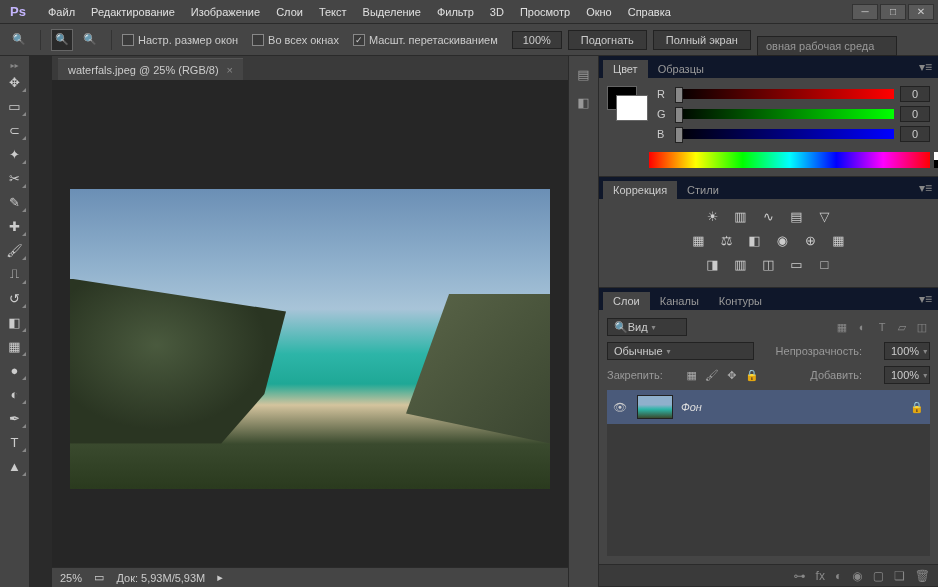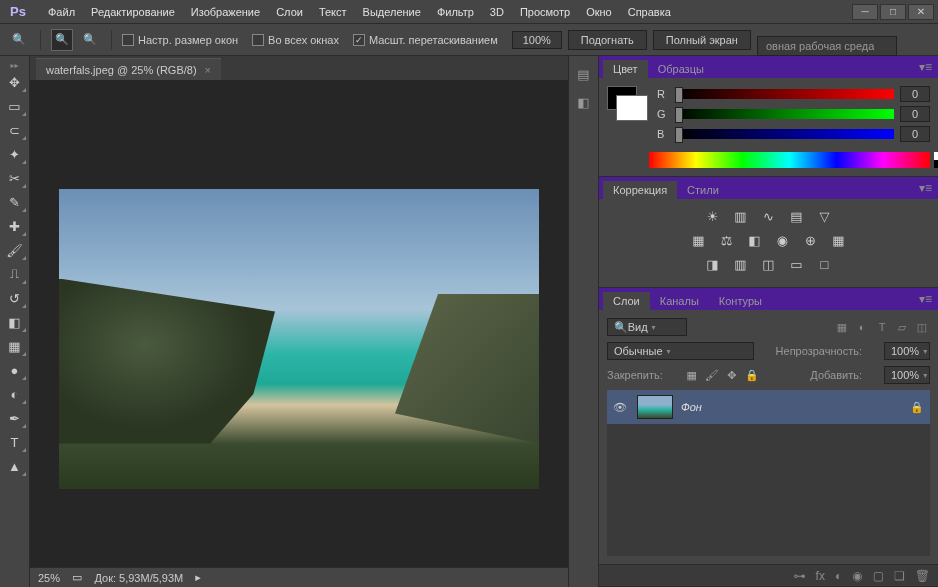--- a/index.html
+++ b/index.html
@@ -16,34 +16,34 @@
 .checkbox { width: 12px; height: 12px; border: 1px solid #888; background: #3a3a3a; display: inline-flex; align-items: center; justify-content: center; margin-right: 4px; font-size: 9px; color: #ccc; }
 .opt-label { color: #ccc; margin-right: 8px; display: flex; align-items: center; }
 .opt-input { width: 50px; height: 18px; background: #3a3a3a; border: 1px solid #222; color: #ccc; text-align: center; }
 .opt-btn { height: 20px; padding: 0 12px; background: #3a3a3a; border: 1px solid #222; color: #ccc; cursor: pointer; display: flex; align-items: center; }
 .workspace-dd { height: 20px; padding: 0 8px; background: #3a3a3a; border: 1px solid #222; color: #999; display: flex; align-items: center; min-width: 140px; margin-top: 13px; }
 .main { display: flex; height: calc(587px - 56px); }
 .toolbar { width: 30px; background: #454545; border-right: 1px solid #2a2a2a; display: flex; flex-direction: column; padding-top: 4px; }
 .tb-collapse { height: 10px; display: flex; align-items: center; justify-content: center; color: #888; font-size: 8px; cursor: pointer; }
 .tool { width: 24px; height: 22px; margin: 1px auto; display: flex; align-items: center; justify-content: center; cursor: pointer; color: #ccc; font-size: 13px; position: relative; }
 .tool::after { content: ''; position: absolute; bottom: 1px; right: 1px; border: 2px solid transparent; border-right-color: #888; border-bottom-color: #888; width: 0; height: 0; }
-.center { flex: 1; background: #2a2a2a; display: flex; flex-direction: column; }
+.center { flex: 1; background: #2a2a2a; display: flex; flex-direction: column; padding-left: 22px; }
 .tabbar { height: 24px; background: #3a3a3a; display: flex; align-items: flex-end; padding-left: 6px; }
 .doc-tab { height: 22px; background: #454545; padding: 0 10px; display: flex; align-items: center; gap: 8px; color: #ccc; border-top: 1px solid #555; }
 .doc-tab .close { cursor: pointer; color: #888; }
 .canvas-area { flex: 1; background: #262626; display: flex; align-items: center; justify-content: center; position: relative; overflow: hidden; }
 .canvas-img { width: 480px; height: 300px; margin-top: 30px; background: linear-gradient(180deg, #6b8fb5 0%, #8fb0cc 25%, #a8c4d8 40%, #2db5a8 55%, #1fa896 65%, #d4c49e 72%, #3a4a2e 85%, #2a3a1e 100%); position: relative; }
 .canvas-img::before { content: ''; position: absolute; left: 0; top: 30%; width: 45%; height: 55%; background: radial-gradient(ellipse at 40% 40%, #4a5a3e 0%, #2a3522 60%); clip-path: polygon(0 0, 100% 20%, 90% 70%, 70% 100%, 0 100%); }
 .canvas-img::after { content: ''; position: absolute; right: 0; top: 35%; width: 30%; height: 50%; background: linear-gradient(135deg, #5a6548 0%, #3a4530 100%); clip-path: polygon(30% 0, 100% 0, 100% 100%, 0 80%); }
 .statusbar { height: 20px; background: #454545; border-top: 1px solid #2a2a2a; display: flex; align-items: center; padding: 0 8px; gap: 12px; color: #ccc; }
 .mini-icons { width: 30px; background: #454545; border-left: 1px solid #2a2a2a; display: flex; flex-direction: column; align-items: center; padding-top: 8px; gap: 8px; }
 .mini-icon { width: 20px; height: 20px; display: flex; align-items: center; justify-content: center; cursor: pointer; color: #999; font-size: 13px; }
 .panels { width: 340px; background: #454545; border-left: 1px solid #2a2a2a; display: flex; flex-direction: column; }
 .panel { border-bottom: 1px solid #2a2a2a; }
-.panel-tabs { height: 22px; background: #4c1d95; display: flex; align-items: flex-end; padding-left: 4px; position: relative; }
+.panel-tabs { height: 22px; background: #0f172a; display: flex; align-items: flex-end; padding-left: 4px; position: relative; }
 .panel-tabs .menu { position: absolute; right: 6px; top: 4px; color: #888; cursor: pointer; font-size: 12px; }
 .ptab { padding: 3px 10px; color: #999; cursor: pointer; }
 .ptab.active { background: #454545; color: #ccc; }
 .panel-body { padding: 8px; }
 .color-row { display: flex; align-items: center; gap: 6px; margin-bottom: 4px; }
 .color-swatch { width: 30px; height: 24px; background: #000; border: 1px solid #666; position: relative; margin-right: 6px; }
 .color-swatch::after { content: ''; position: absolute; left: 8px; top: 8px; width: 30px; height: 24px; background: #fff; border: 1px solid #666; }
 .color-label { width: 12px; color: #ccc; }
 .slider { flex: 1; height: 10px; position: relative; cursor: pointer; }
 .slider-r { background: linear-gradient(90deg, #000, #f00); }

